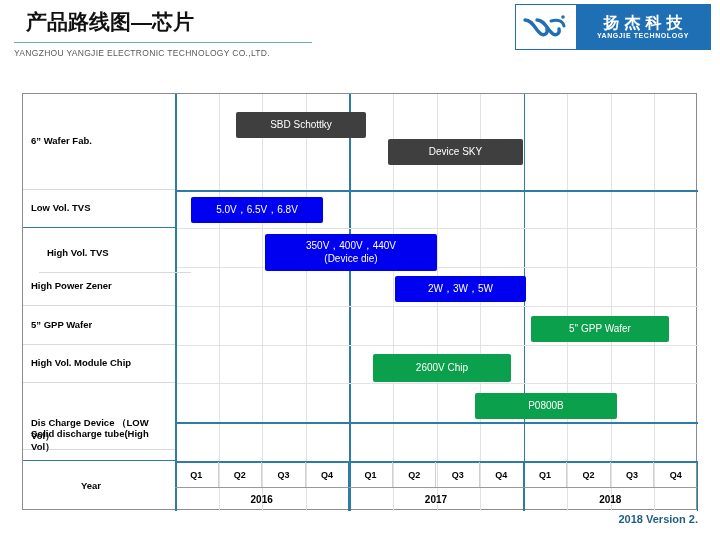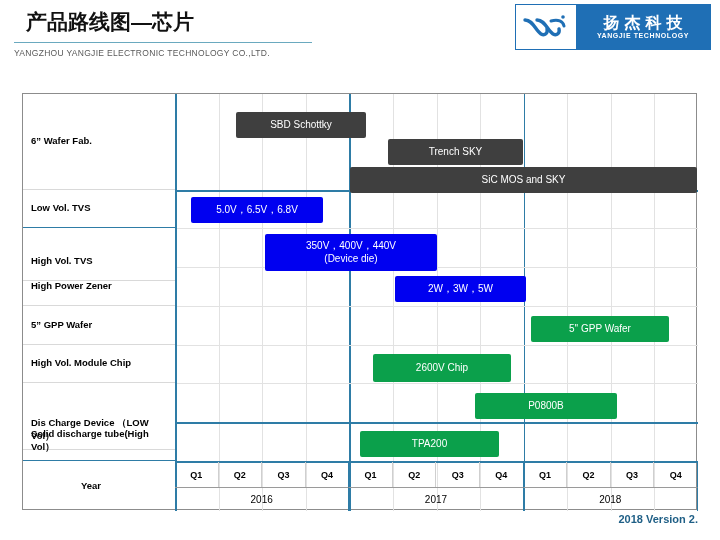--- a/index.html
+++ b/index.html
@@ -93,21 +93,21 @@
   
   .qcell{
     position:absolute;box-sizing:border-box;
     border-right:1px solid #cfcfcf;
     display:flex;align-items:center;justify-content:center;
     font-size:9px;font-weight:bold;color:#000000;
   }
   .ycell{
     position:absolute;box-sizing:border-box;
     display:flex;align-items:center;justify-content:center;
-    font-size:10px;font-weight:normal;color:#000000;
+    font-size:10px;font-weight:bold;color:#000000;
     border-right:1.5px solid #2e7ca6;
     border-top:1px solid #9a9a9a;
   }
   #footer-note{
     position:absolute;right:22px;top:513px;
     font-size:11px;font-weight:bold;color:#1f5f86;
     white-space:nowrap;
   }
 </style>
 </head>
@@ -156,41 +156,39 @@
       <div class="hline" style="top: 251px;"></div>
       <div class="hline" style="top: 289px;"></div>
       <div class="hline thick" style="top: 328px;"></div>
       <div class="hline thick" style="top: 367px;"></div>
     </div>
 
   <div id="col-split"></div>
 
   <div class="labelcell" style="top:0;height:96px;">6” Wafer Fab.</div>
   <div class="labelcell thick" style="top:96px;height:38px;">Low Vol. TVS</div>
-  <div class="labelcell" style="top:148px;height:39px;">High Vol. TVS</div>
+  <div class="labelcell" style="top:140px;height:39px;margin-left:16px;">High Vol. TVS</div>
   <div class="labelcell" style="top:173px;height:39px;">High Power Zener</div>
   <div class="labelcell" style="top:212px;height:39px;">5” GPP Wafer</div>
   <div class="labelcell" style="top:251px;height:38px;">High Vol. Module Chip</div>
   <div class="labelcell" style="top:289px;height:39px;margin-top:28px;">Dis Charge Device （LOW Vol）</div>
   <div class="labelcell thick" style="top:328px;height:39px;">Solid discharge tube(High Vol）</div>
   <div class="labelcell center" style="top:367px;height:50px;border-bottom:none;">Year</div>
 
   <div class="bar gray" style="left:213px;top:18px;width:130px;height:26px;">SBD Schottky</div>
-  <div class="bar gray" style="left:365px;top:45px;width:135px;height:26px;">Trench SKY</div>
-  <div class="bar gray" style="left:327px;top:73px;width:347px;height:26px;">SiC MOS and SKY</div>
+  <div class="bar gray" style="left:365px;top:45px;width:135px;height:26px;">Device SKY</div>
 
   <div class="bar blue" style="left:168px;top:103px;width:132px;height:26px;">5.0V，6.5V，6.8V</div>
   <div class="bar blue" style="left:242px;top:140px;width:172px;height:37px;white-space:pre-line;">350V，400V，440V
 (Device die)</div>
   <div class="bar blue" style="left:372px;top:182px;width:131px;height:26px;">2W，3W，5W</div>
 
   <div class="bar green" style="left:508px;top:222px;width:138px;height:26px;">5" GPP  Wafer</div>
   <div class="bar green" style="left:350px;top:260px;width:138px;height:28px;">2600V Chip</div>
   <div class="bar green" style="left:452px;top:299px;width:142px;height:26px;">P0800B</div>
-  <div class="bar green" style="left:337px;top:337px;width:139px;height:26px;">TPA200</div>
 
   <div id="qrow"></div>
   <div id="yrow"></div>
 <div class="qcell" style="left: 152px; top: 368px; width: 43.5833px; height: 25px;">Q1</div>
     <div class="qcell" style="left: 195.583px; top: 368px; width: 43.5833px; height: 25px;">Q2</div>
     <div class="qcell" style="left: 239.167px; top: 368px; width: 43.5833px; height: 25px;">Q3</div>
     <div class="qcell" style="left: 282.75px; top: 368px; width: 43.5833px; height: 25px; border-right: 1.5px solid rgb(46, 124, 166);">Q4</div>
     <div class="qcell" style="left: 326.333px; top: 368px; width: 43.5833px; height: 25px;">Q1</div>
     <div class="qcell" style="left: 369.917px; top: 368px; width: 43.5833px; height: 25px;">Q2</div>
     <div class="qcell" style="left: 413.5px; top: 368px; width: 43.5833px; height: 25px;">Q3</div>

